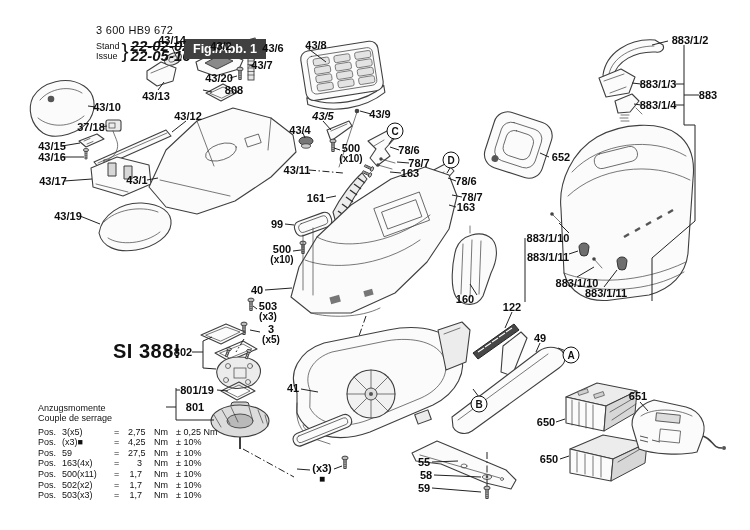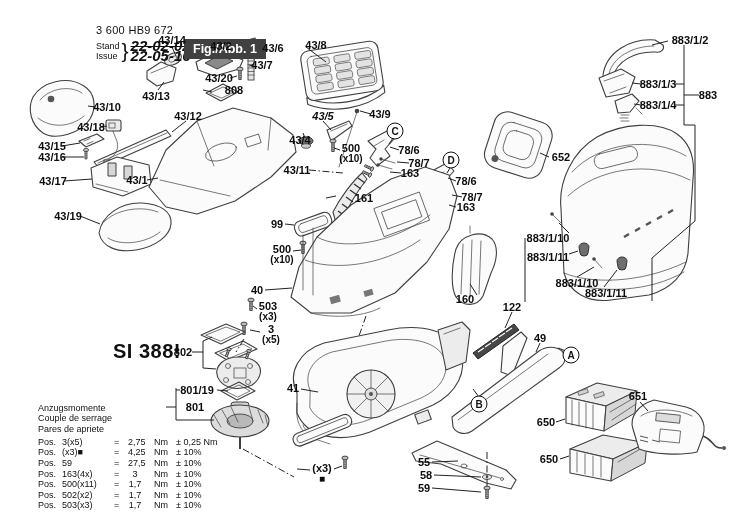--- a/index.html
+++ b/index.html
@@ -23,21 +23,21 @@
   #revision{position:absolute;left:96px;top:41px;display:flex;align-items:center;gap:2px;}
   #revision .names{font-size:9px;line-height:10px;}
   #revision .brace{font-size:21px;font-weight:normal;line-height:20px;}
   #revision .dates{font-size:15px;font-weight:bold;line-height:10px;font-style:italic;}
   #revision .old{text-decoration:line-through;}
   #fig-badge{position:absolute;left:184px;top:39px;background:#404040;color:#fff;font-weight:bold;font-size:12.5px;padding:3px 9px 3px 9px;}
   #si-note{position:absolute;left:113px;top:340px;font-size:20px;font-weight:bold;letter-spacing:.5px;}
   #torque{position:absolute;left:38px;top:403px;font-size:9px;line-height:10.3px;}
   #torque-rows{margin-top:3px;}
   .trow{display:grid;grid-template-columns:24px 52px 14px 26px 22px auto;line-height:10.6px;}
-  .trow .val{text-align:center;padding-right:12px;}
+  .trow .val{text-align:right;padding-right:12px;}
   #notice{position:absolute;left:633px;top:466px;font-size:9px;line-height:10.6px;color:#1c1c1c;}
 </style>
 </head>
 <body>
 
 <div id="page">
 
   <svg width="750" height="530" viewBox="0 0 750 530">
     <defs>
       <g id="scr">
@@ -417,21 +417,20 @@
   </div>
 
   <div id="fig-badge">Fig./Abb. 1</div>
 
   <div id="si-note">SI 388!</div>
 
   <div id="torque">
     <div id="torque-titles">
         <div>Anzugsmomente</div>
         <div>Couple de serrage</div>
-        <div>Pares de apriete</div>
       </div>
     <div id="torque-rows">
         <div class="trow">
           <span class="pos">Pos.</span>
           <span class="id">3(x5)</span>
           <span class="eq">=</span>
           <span class="val">2,75</span>
           <span class="unit">Nm</span>
           <span class="tol">± 0,25 Nm</span>
         </div>
@@ -491,49 +490,49 @@
       <div class="label" style="left: 172px; top: 40px;"><span>43/14</span></div>
       <div class="label" style="left: 221px; top: 46px;"><span>43/2</span></div>
       <div class="label" style="left: 273px; top: 48px;"><span>43/6</span></div>
       <div class="label" style="left: 316px; top: 45px;"><span>43/8</span></div>
       <div class="label" style="left: 262px; top: 65px;"><span>43/7</span></div>
       <div class="label" style="left: 219px; top: 78px;"><span>43/20</span></div>
       <div class="label" style="left: 194px; top: 90px; margin-left: 40px;"><span>808</span></div>
       <div class="label" style="left: 156px; top: 96px;"><span>43/13</span></div>
       <div class="label" style="left: 107px; top: 107px;"><span>43/10</span></div>
       <div class="label" style="left: 188px; top: 116px;"><span>43/12</span></div>
-      <div class="label" style="left: 91px; top: 127px;"><span>43/18</span></div>
+      <div class="label" style="left: 91px; top: 127px;"><span>37/18</span></div>
       <div class="label" style="left: 52px; top: 146px;"><span>43/15</span></div>
       <div class="label" style="left: 52px; top: 157px;"><span>43/16</span></div>
       <div class="label" style="left: 53px; top: 181px;"><span>43/17</span></div>
       <div class="label" style="left: 68px; top: 216px;"><span>43/19</span></div>
       <div class="label" style="left: 137px; top: 180px;"><span>43/1</span></div>
       <div class="label" style="left: 297px; top: 170px;"><span>43/11</span></div>
       <div class="label" style="left: 323px; top: 116px; font-style: italic;"><span>43/5</span></div>
-      <div class="label" style="left: 300px; top: 140px;"><span>43/4</span></div>
+      <div class="label" style="left: 300px; top: 130px;"><span>43/4</span></div>
       <div class="label" style="left: 380px; top: 114px;"><span>43/9</span></div>
       <div class="label" style="left: 351px; top: 153px;"><span>500</span><span class="sub">(x10)</span></div>
       <div class="label" style="left: 409px; top: 150px;"><span>78/6</span></div>
       <div class="label" style="left: 419px; top: 163px;"><span>78/7</span></div>
       <div class="label" style="left: 410px; top: 173px;"><span>163</span></div>
       <div class="label" style="left: 466px; top: 181px;"><span>78/6</span></div>
       <div class="label" style="left: 472px; top: 197px;"><span>78/7</span></div>
       <div class="label" style="left: 466px; top: 207px;"><span>163</span></div>
       <div class="label" style="left: 561px; top: 157px;"><span>652</span></div>
       <div class="label" style="left: 690px; top: 40px;"><span>883/1/2</span></div>
       <div class="label" style="left: 658px; top: 84px;"><span>883/1/3</span></div>
       <div class="label" style="left: 658px; top: 105px;"><span>883/1/4</span></div>
       <div class="label" style="left: 708px; top: 95px;"><span>883</span></div>
       <div class="label" style="left: 548px; top: 238px;"><span>883/1/10</span></div>
       <div class="label" style="left: 548px; top: 257px;"><span>883/1/11</span></div>
       <div class="label" style="left: 577px; top: 283px;"><span>883/1/10</span></div>
       <div class="label" style="left: 606px; top: 293px;"><span>883/1/11</span></div>
       <div class="label" style="left: 277px; top: 224px;"><span>99</span></div>
       <div class="label" style="left: 282px; top: 254px;"><span>500</span><span class="sub">(x10)</span></div>
-      <div class="label" style="left: 316px; top: 198px; margin-left: 48px;"><span>161</span></div>
+      <div class="label" style="left: 316px; top: 198px;"><span>161</span></div>
       <div class="label" style="left: 257px; top: 290px;"><span>40</span></div>
       <div class="label" style="left: 268px; top: 311px;"><span>503</span><span class="sub">(x3)</span></div>
       <div class="label" style="left: 271px; top: 334px;"><span>3</span><span class="sub">(x5)</span></div>
       <div class="label" style="left: 183px; top: 352px;"><span>802</span></div>
       <div class="label" style="left: 197px; top: 390px;"><span>801/19</span></div>
       <div class="label" style="left: 159px; top: 407px; margin-left: 36px;"><span>801</span></div>
       <div class="label" style="left: 293px; top: 388px;"><span>41</span></div>
       <div class="label" style="left: 465px; top: 299px;"><span>160</span></div>
       <div class="label" style="left: 512px; top: 307px;"><span>122</span></div>
       <div class="label" style="left: 540px; top: 338px;"><span>49</span></div>

